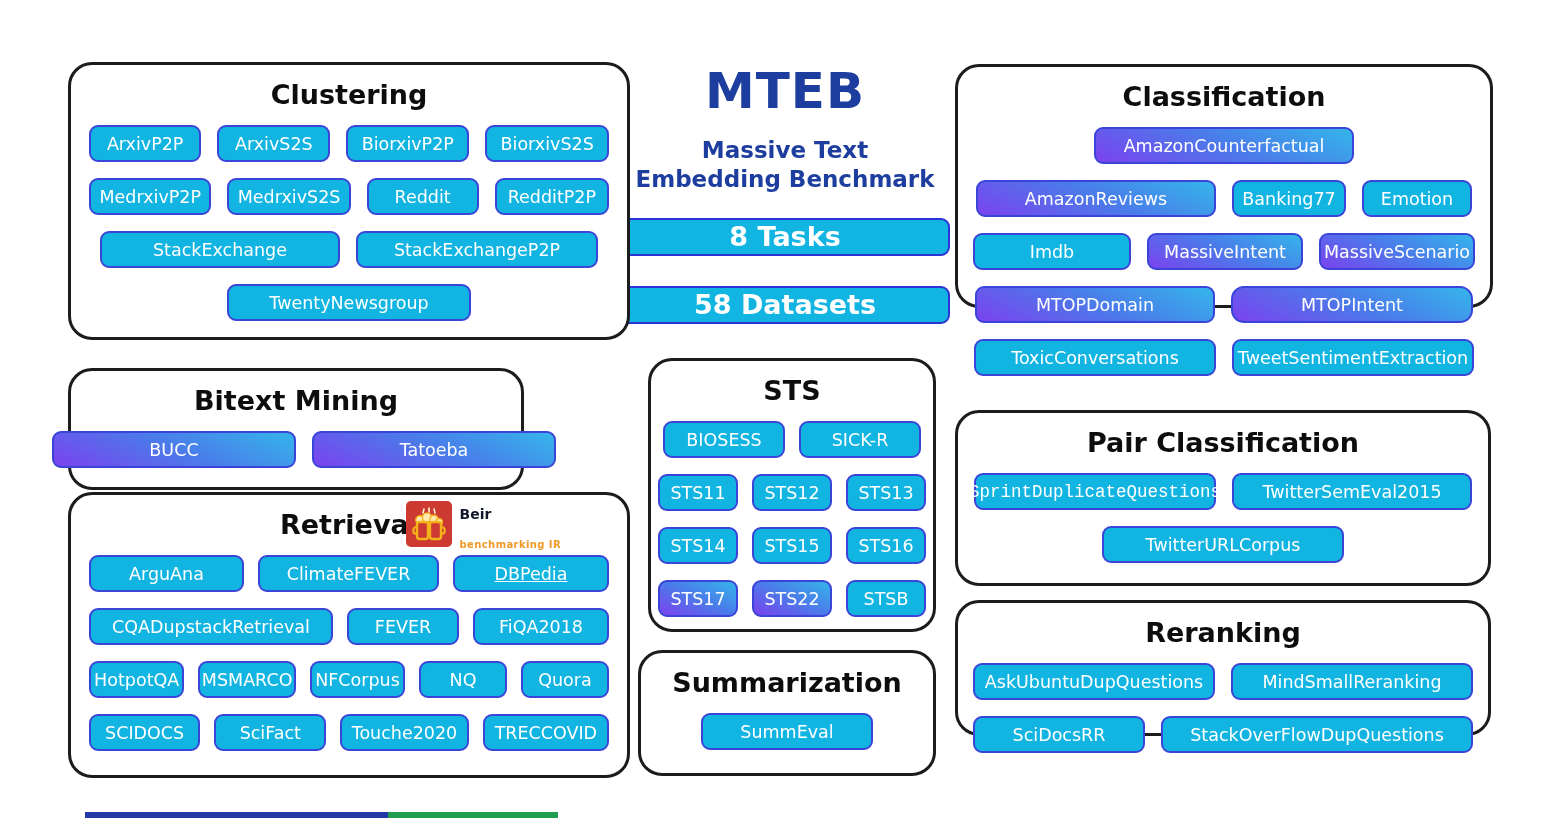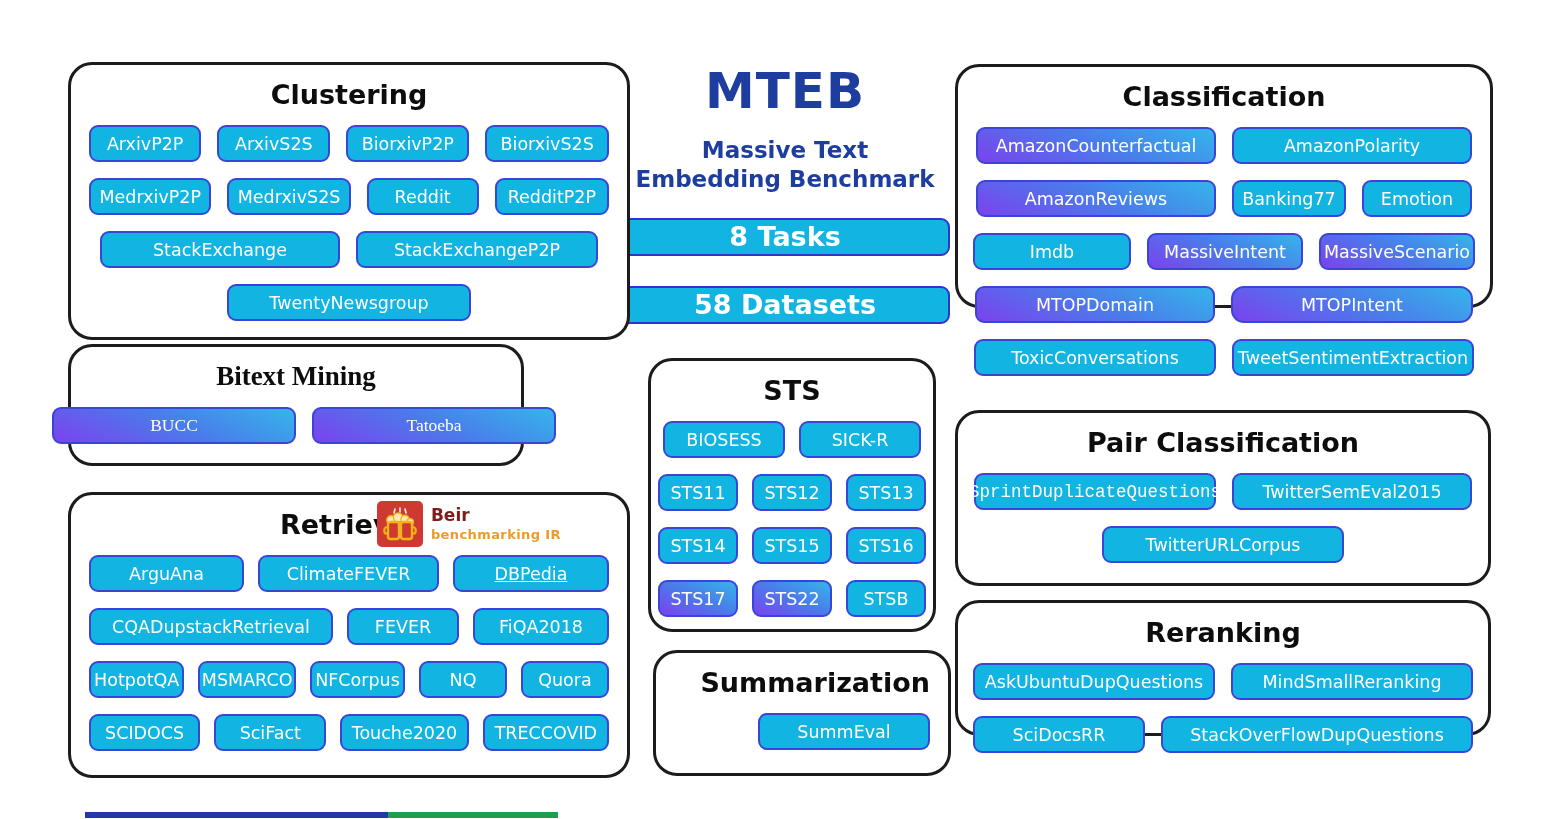--- a/index.html
+++ b/index.html
@@ -64,40 +64,40 @@
     border: 2.5px solid #2d33d4;
     border-radius: 9px;
     color: #ffffff; font-size: 27px; font-weight: bold;
     display: flex; align-items: center; justify-content: center;
   }
   .badge-tasks { margin-top: 24px; }
   .badge-datasets { margin-top: 30px; }
 
   
   #box-clustering { left: 68px;  top: 62px;  width: 562px; height: 278px; }
-  #box-bitext     { left: 68px;  top: 344px; width: 456px; height: 122px; font-family: Liberation Serif, serif; }
+  #box-bitext     { left: 68px;  top: 368px; width: 456px; height: 122px; }
   #box-retrieval  { left: 68px;  top: 492px; width: 562px; height: 286px; }
   #box-sts        { left: 648px; top: 358px; width: 288px; height: 274px; padding-left: 12px; padding-right: 12px; }
-  #box-summarization { left: 653px; top: 650px; width: 298px; height: 126px; align-items: flex-end; }
+  #box-summarization { left: 638px; top: 650px; width: 298px; height: 126px; }
   #box-classification { left: 955px; top: 64px;  width: 538px; height: 244px; }
   #box-pair       { left: 955px; top: 410px; width: 536px; height: 176px; }
   #box-reranking  { left: 955px; top: 600px; width: 536px; height: 136px; }
 
   #box-sts .row { gap: 14px; }
   #box-retrieval .row { gap: 14px; }
 
   
   .beir-logo {
     position: absolute; right: 48px; top: -8px;
     display: flex; align-items: flex-start; gap: 8px;
   }
   .beir-badge { width: 46px; height: 46px; }
   .beir-words { display: flex; flex-direction: column; align-items: flex-start; margin-top: 6px; }
-  .beir-name { color: #7f1d1d; font-size: 17px; font-weight: bold; line-height: 1; }
-  .beir-sub  { color: #f09a28; font-size: 13px; font-weight: bold; margin-top: 3px; letter-spacing: 0.4px; }
+  .beir-name { color: #0f172a; font-size: 14px; font-weight: bold; line-height: 1; }
+  .beir-sub  { color: #f09a28; font-size: 10px; font-weight: bold; margin-top: 18px; letter-spacing: 0.4px; }
 
   
   .bottom-strip { position: absolute; top: 812px; left: 85px; height: 6px; width: 473px; display: flex; }
   .bottom-strip .b { background: #2438a8; width: 303px; height: 100%; }
   .bottom-strip .g { background: #1e9e4e; width: 170px; height: 100%; }
 </style>
 </head>
 <body>
 
 <div class="canvas">
@@ -233,21 +233,20 @@
           <div class="pill" style="min-width: 172px;">SummEval</div>
         </div>
       </div>
   </div>
 
   <div class="box" id="box-classification">
     <div class="box-title"><span class="box-title-text">Classification</span></div>
     <div class="rows">
         <div class="row">
           <div class="pill grad" style="min-width: 240px;">AmazonCounterfactual</div>
-          <div class="pill" style="min-width: 240px;">AmazonPolarity</div>
         </div>
         <div class="row">
           <div class="pill grad" style="min-width: 240px;">AmazonReviews</div>
           <div class="pill" style="min-width: 110px;">Banking77</div>
           <div class="pill" style="min-width: 110px;">Emotion</div>
         </div>
         <div class="row">
           <div class="pill" style="min-width: 158px;">Imdb</div>
           <div class="pill grad" style="min-width: 156px;">MassiveIntent</div>
           <div class="pill grad" style="min-width: 156px;">MassiveScenario</div>

